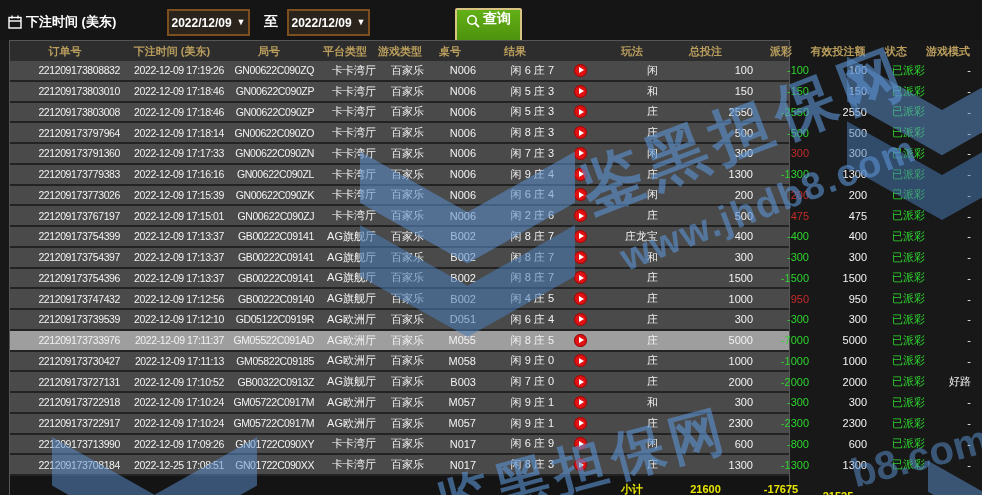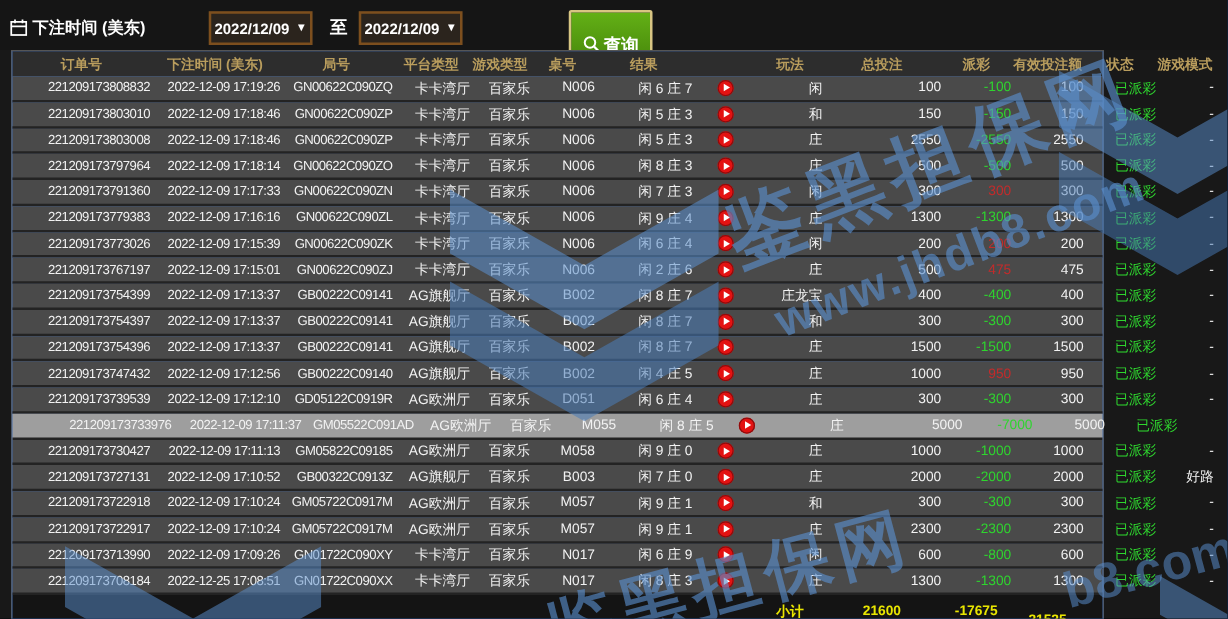--- a/index.html
+++ b/index.html
@@ -23,32 +23,32 @@
   .filter-label{position:absolute;left:8px;top:13px;display:flex;align-items:center;gap:4px;
                 color:#fff;font-weight:bold;font-size:13px;}
   .date-select{position:absolute;top:9px;width:83px;height:27px;box-sizing:border-box;
                background:#2b241d;border:2px solid #7d4f1e;color:#fff;font-size:12px;font-weight:bold;
                display:flex;align-items:center;justify-content:center;gap:5px;cursor:pointer;}
   .date-select .caret{font-size:9px;line-height:1;}
   .sel-from{left:167px;} .sel-to{left:287px;}
   .to-label{position:absolute;left:264px;top:13px;color:#fff;font-weight:bold;font-size:14px;}
   .search-btn{position:absolute;left:455px;top:8px;height:21px;padding:18px 9px;box-sizing:border-box;
               background:linear-gradient(#63b016,#4a8c0c);border:2px solid #d8c583;border-radius:2px;
-              color:#fff;font-size:14px;font-weight:bold;display:flex;align-items:flex-start;gap:3px;cursor:pointer;}
+              color:#fff;font-size:14px;font-weight:bold;display:flex;align-items:flex-end;gap:3px;cursor:pointer;}
 
   
-  .table{position:absolute;left:9px;top:40px;width:874px;box-sizing:border-box;z-index:2;
-         border:1px solid #565656;border-bottom:none;background:#3b82f6;
+  .table{position:absolute;left:9px;top:40px;width:781px;box-sizing:border-box;z-index:2;
+         border:1px solid #565656;border-bottom:none;background:#000000;
          --cols:110px 104px 90px 62px 48px 52px 78px 52px 52px 95px 56px 58px 58px 46px;}
   .thead{display:grid;grid-template-columns:var(--cols);height:20px;align-items:center;
          background:#2d2d2d;color:#b99d5d;font-weight:bold;font-size:11px;text-align:center;}
   .row{display:grid;grid-template-columns:var(--cols);height:20.75px;box-sizing:border-box;
        align-items:center;background:#4a4a4a;border-bottom:2px solid #232323;
        color:#f2f2f2;font-size:11px;text-align:right;cursor:default;}
-  .row.highlight{background:#9e9e9e;padding-left:17px;}
+  .row.highlight{background:#9e9e9e;}
   .cell{white-space:nowrap;}
   .cell-order,.cell-time,.cell-round{font-size:10.5px;letter-spacing:-0.4px;}
   .cell-status{color:#2ed52e;}
   .green{color:#2ed52e;} .red{color:#c42b2b;}
   .play-btn{width:13px;height:13px;border-radius:50%;background:#e31212;margin:0 auto;cursor:pointer;
             display:flex;align-items:center;justify-content:center;box-shadow:0 0 0 1px #8c0d0d inset;}
   .play-btn::after{content:"";display:block;margin-left:2px;
             border-left:5px solid #fff;border-top:3px solid transparent;border-bottom:3px solid transparent;}
   .tfoot{display:grid;grid-template-columns:var(--cols);height:20px;align-items:center;
          background:#141414;color:#e9e600;font-weight:bold;font-size:11px;text-align:center;}

